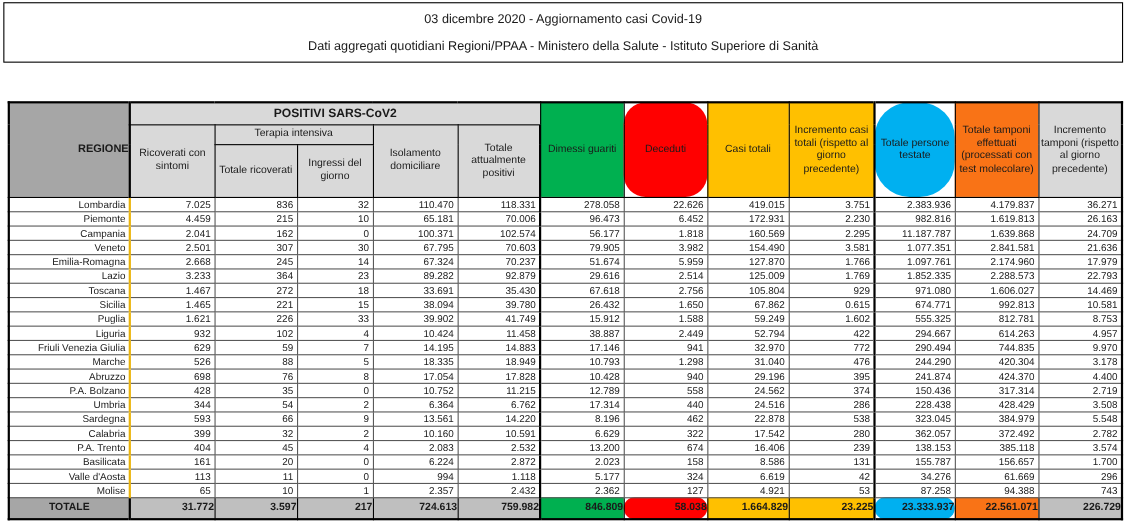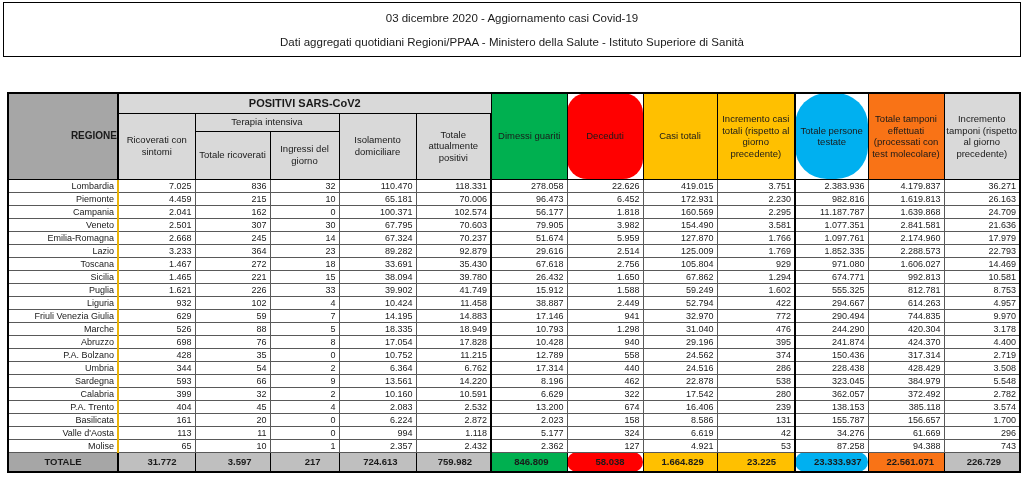--- a/index.html
+++ b/index.html
@@ -45,21 +45,21 @@
   .h-row3{height:48px;}
   tbody td{
     height:12px;font-size:9px;border:1px solid #595959;
     padding:0 3px 0 2px;white-space:nowrap;overflow:hidden;background:#fff;
   }
   tbody .region-cell{text-align:right;border-right:2px solid #eab308;}
   tbody .num-cell{text-align:right;}
   tbody .col-4,tbody .col-8{border-right:2px solid #000;text-align:right;}
   tfoot td{
     height:18px;font-weight:bold;font-size:9.5px;border:1px solid #000;
-    text-align:right;padding:0 18px;white-space:nowrap;
+    text-align:right;padding:0 0;white-space:nowrap;
   }
   tfoot .t-label{background:#A6A6A6;text-align:center;border-right:2px solid #000;}
 </style>
 </head>
 <body>
 
 <div class="title-box">
   <div>03 dicembre 2020 - Aggiornamento casi Covid-19</div>
   <div>Dati aggregati quotidiani Regioni/PPAA - Ministero della Salute - Istituto Superiore di Sanità</div>
 </div>
@@ -212,21 +212,21 @@
       <tr>
         <td class="region-cell">Sicilia</td>
         <td class="num-cell col-0">1.465</td>
         <td class="num-cell col-1">221</td>
         <td class="num-cell col-2">15</td>
         <td class="num-cell col-3">38.094</td>
         <td class="num-cell col-4">39.780</td>
         <td class="num-cell col-5">26.432</td>
         <td class="num-cell col-6">1.650</td>
         <td class="num-cell col-7">67.862</td>
-        <td class="num-cell col-8">1.294</td>
+        <td class="num-cell col-8">0.615</td>
         <td class="num-cell col-9">674.771</td>
         <td class="num-cell col-10">992.813</td>
         <td class="num-cell col-11">10.581</td>
       </tr>
       <tr>
         <td class="region-cell">Puglia</td>
         <td class="num-cell col-0">1.621</td>
         <td class="num-cell col-1">226</td>
         <td class="num-cell col-2">33</td>
         <td class="num-cell col-3">39.902</td>

